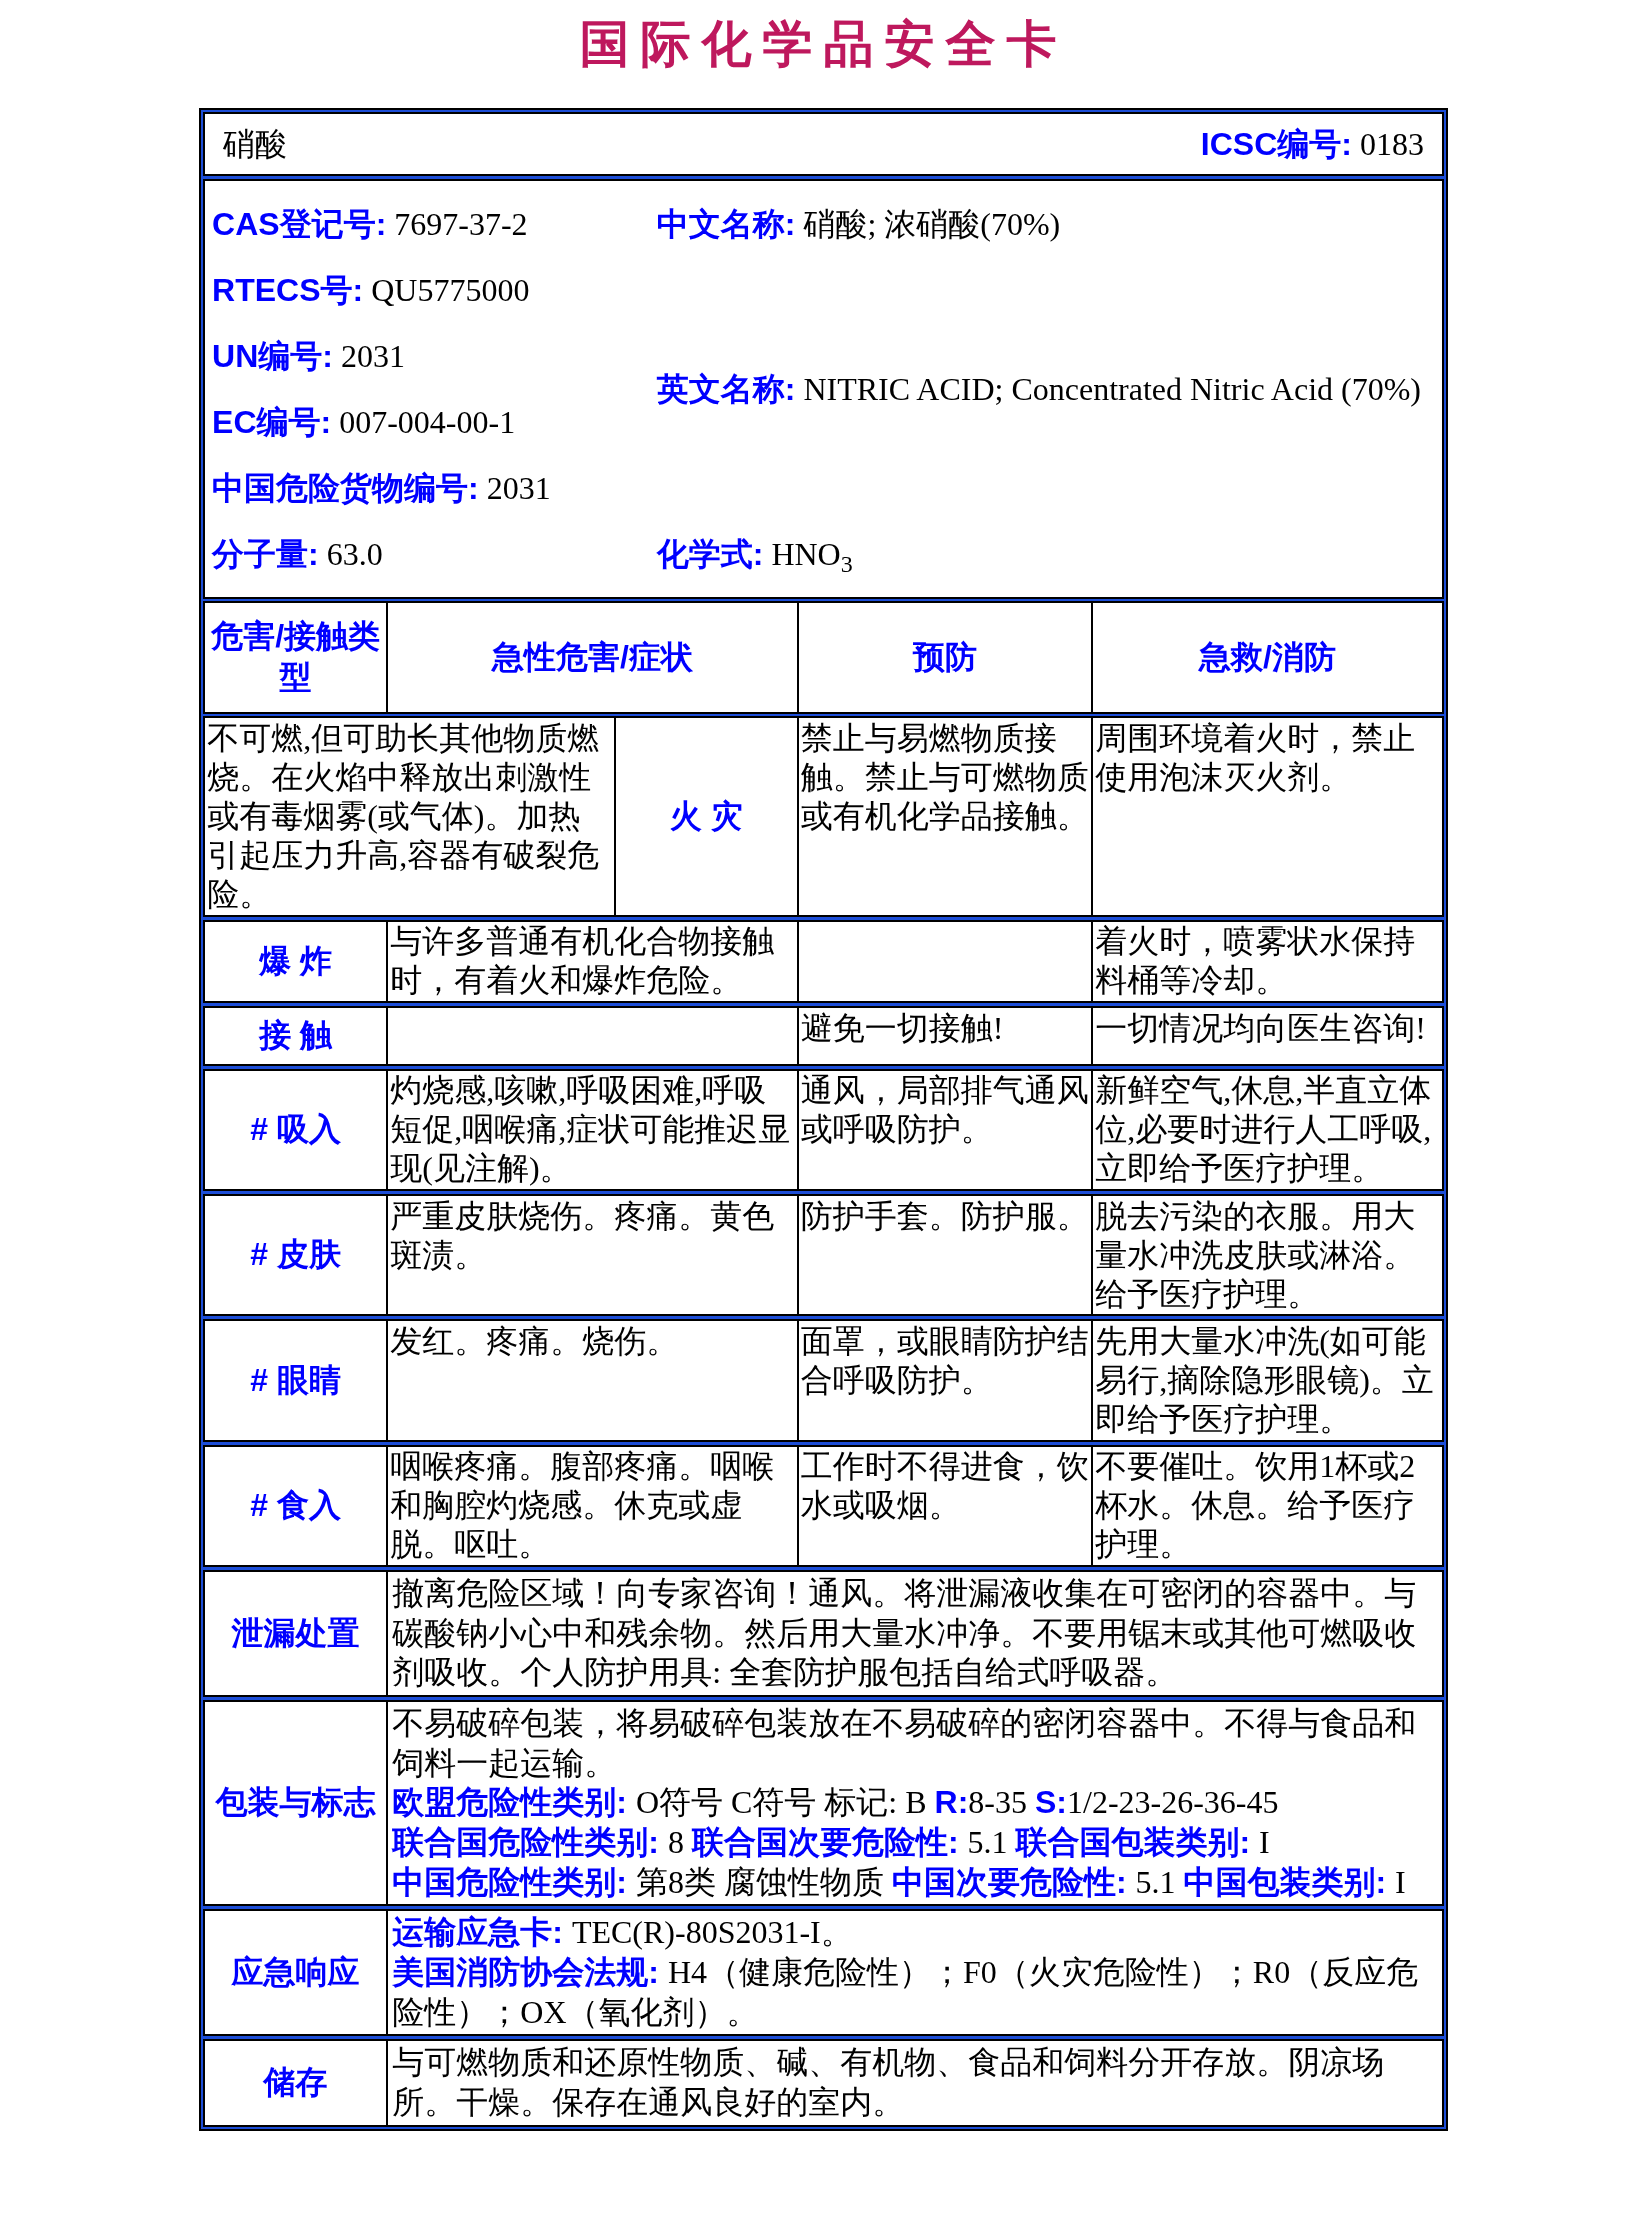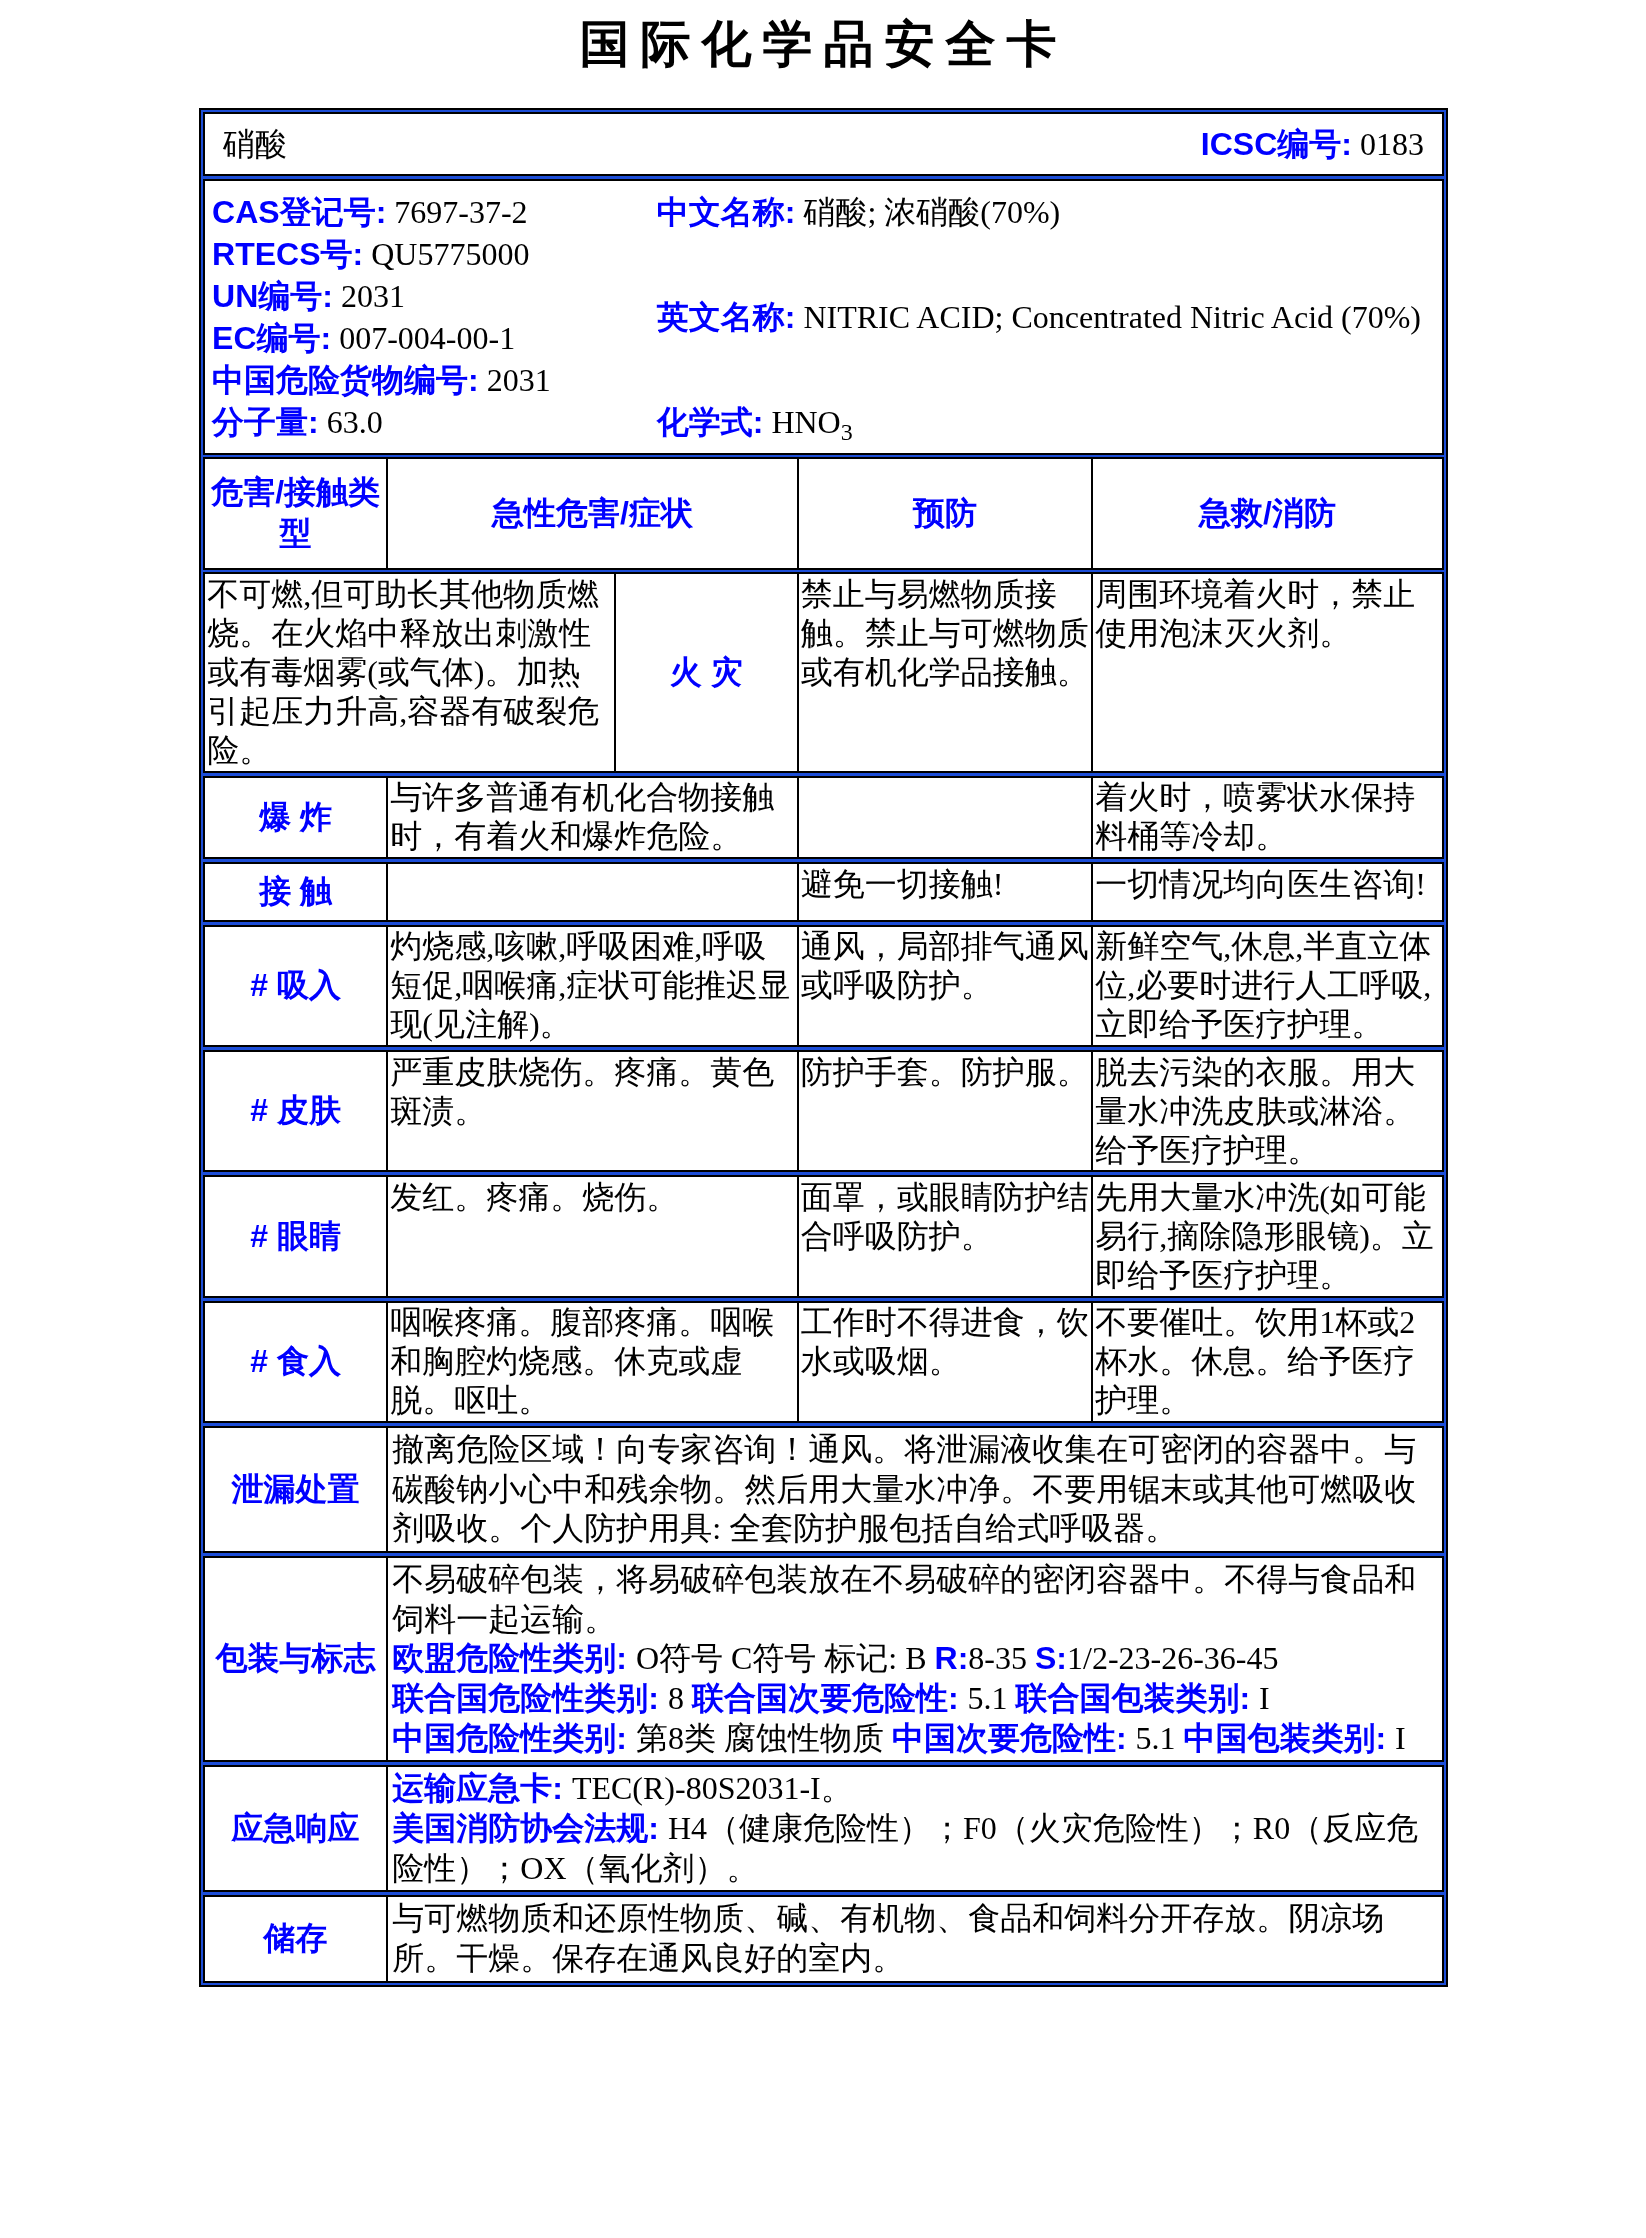--- a/index.html
+++ b/index.html
@@ -3,38 +3,38 @@
 <meta charset="utf-8">
 <style>
   html,body{margin:0;padding:0;background:#ffffff;}
   body{
     width:1647px;height:2239px;position:relative;
     font-family:"Liberation Serif","DejaVu Serif",serif;
     font-size:32px;color:#000;
     -webkit-font-smoothing:antialiased;
   }
   .page-title{
-    margin:16.7px 0 0 0;text-align:center;color:#000000;
+    margin:16.7px 0 0 0;text-align:center;color:#be185d;
     font-family:"Liberation Serif","DejaVu Serif",serif;
     font-size:50px;font-weight:bold;letter-spacing:11px;line-height:1.1;
   }
   .card{
     margin:36px auto 0 auto;width:1249px;box-sizing:border-box;
     border:2.8px solid #000;padding:2.1px;
     display:flex;flex-direction:column;gap:2.8px;background:#1d4ed8;
   }
   .row{border:2.1px solid #000;box-sizing:border-box;display:flex;background:#fff;}
   .blue{color:#0000ff;font-weight:bold;font-family:"Liberation Sans","DejaVu Sans",sans-serif;}
   
   .cardhead{justify-content:space-between;align-items:center;padding:11px 18px;line-height:1.2;}
   
   .idrow{padding:7px 2.8px;}
   .id-left{width:36%;box-sizing:border-box;padding:2.8px 4.2px;display:flex;flex-direction:column;justify-content:space-between;}
   .id-right{width:64%;box-sizing:border-box;padding:2.8px 5.6px;display:flex;flex-direction:column;justify-content:space-between;}
-  .id-left p,.id-right p{margin:1px 0;line-height:1.25;}
+  .id-left p,.id-right p{margin:13px 0;line-height:1.25;}
   sub.formula-sub{font-size:0.75em;line-height:0;}
   
   .cell{box-sizing:border-box;border-right:2.1px solid #000;padding:0.7px 2.1px;line-height:1.22;}
   .cell:last-child{border-right:none;}
   .c1{width:14.8%;}.c2{width:33.2%;}.c3{width:23.8%;}.c4{width:28.2%;}
   .cwide{width:85.2%;border-radius:12px;}
   .label-cell{
     display:flex;align-items:center;justify-content:center;text-align:center;
     color:#0000ff;font-weight:bold;
     font-family:"Liberation Sans","DejaVu Sans",sans-serif;line-height:1.3;

